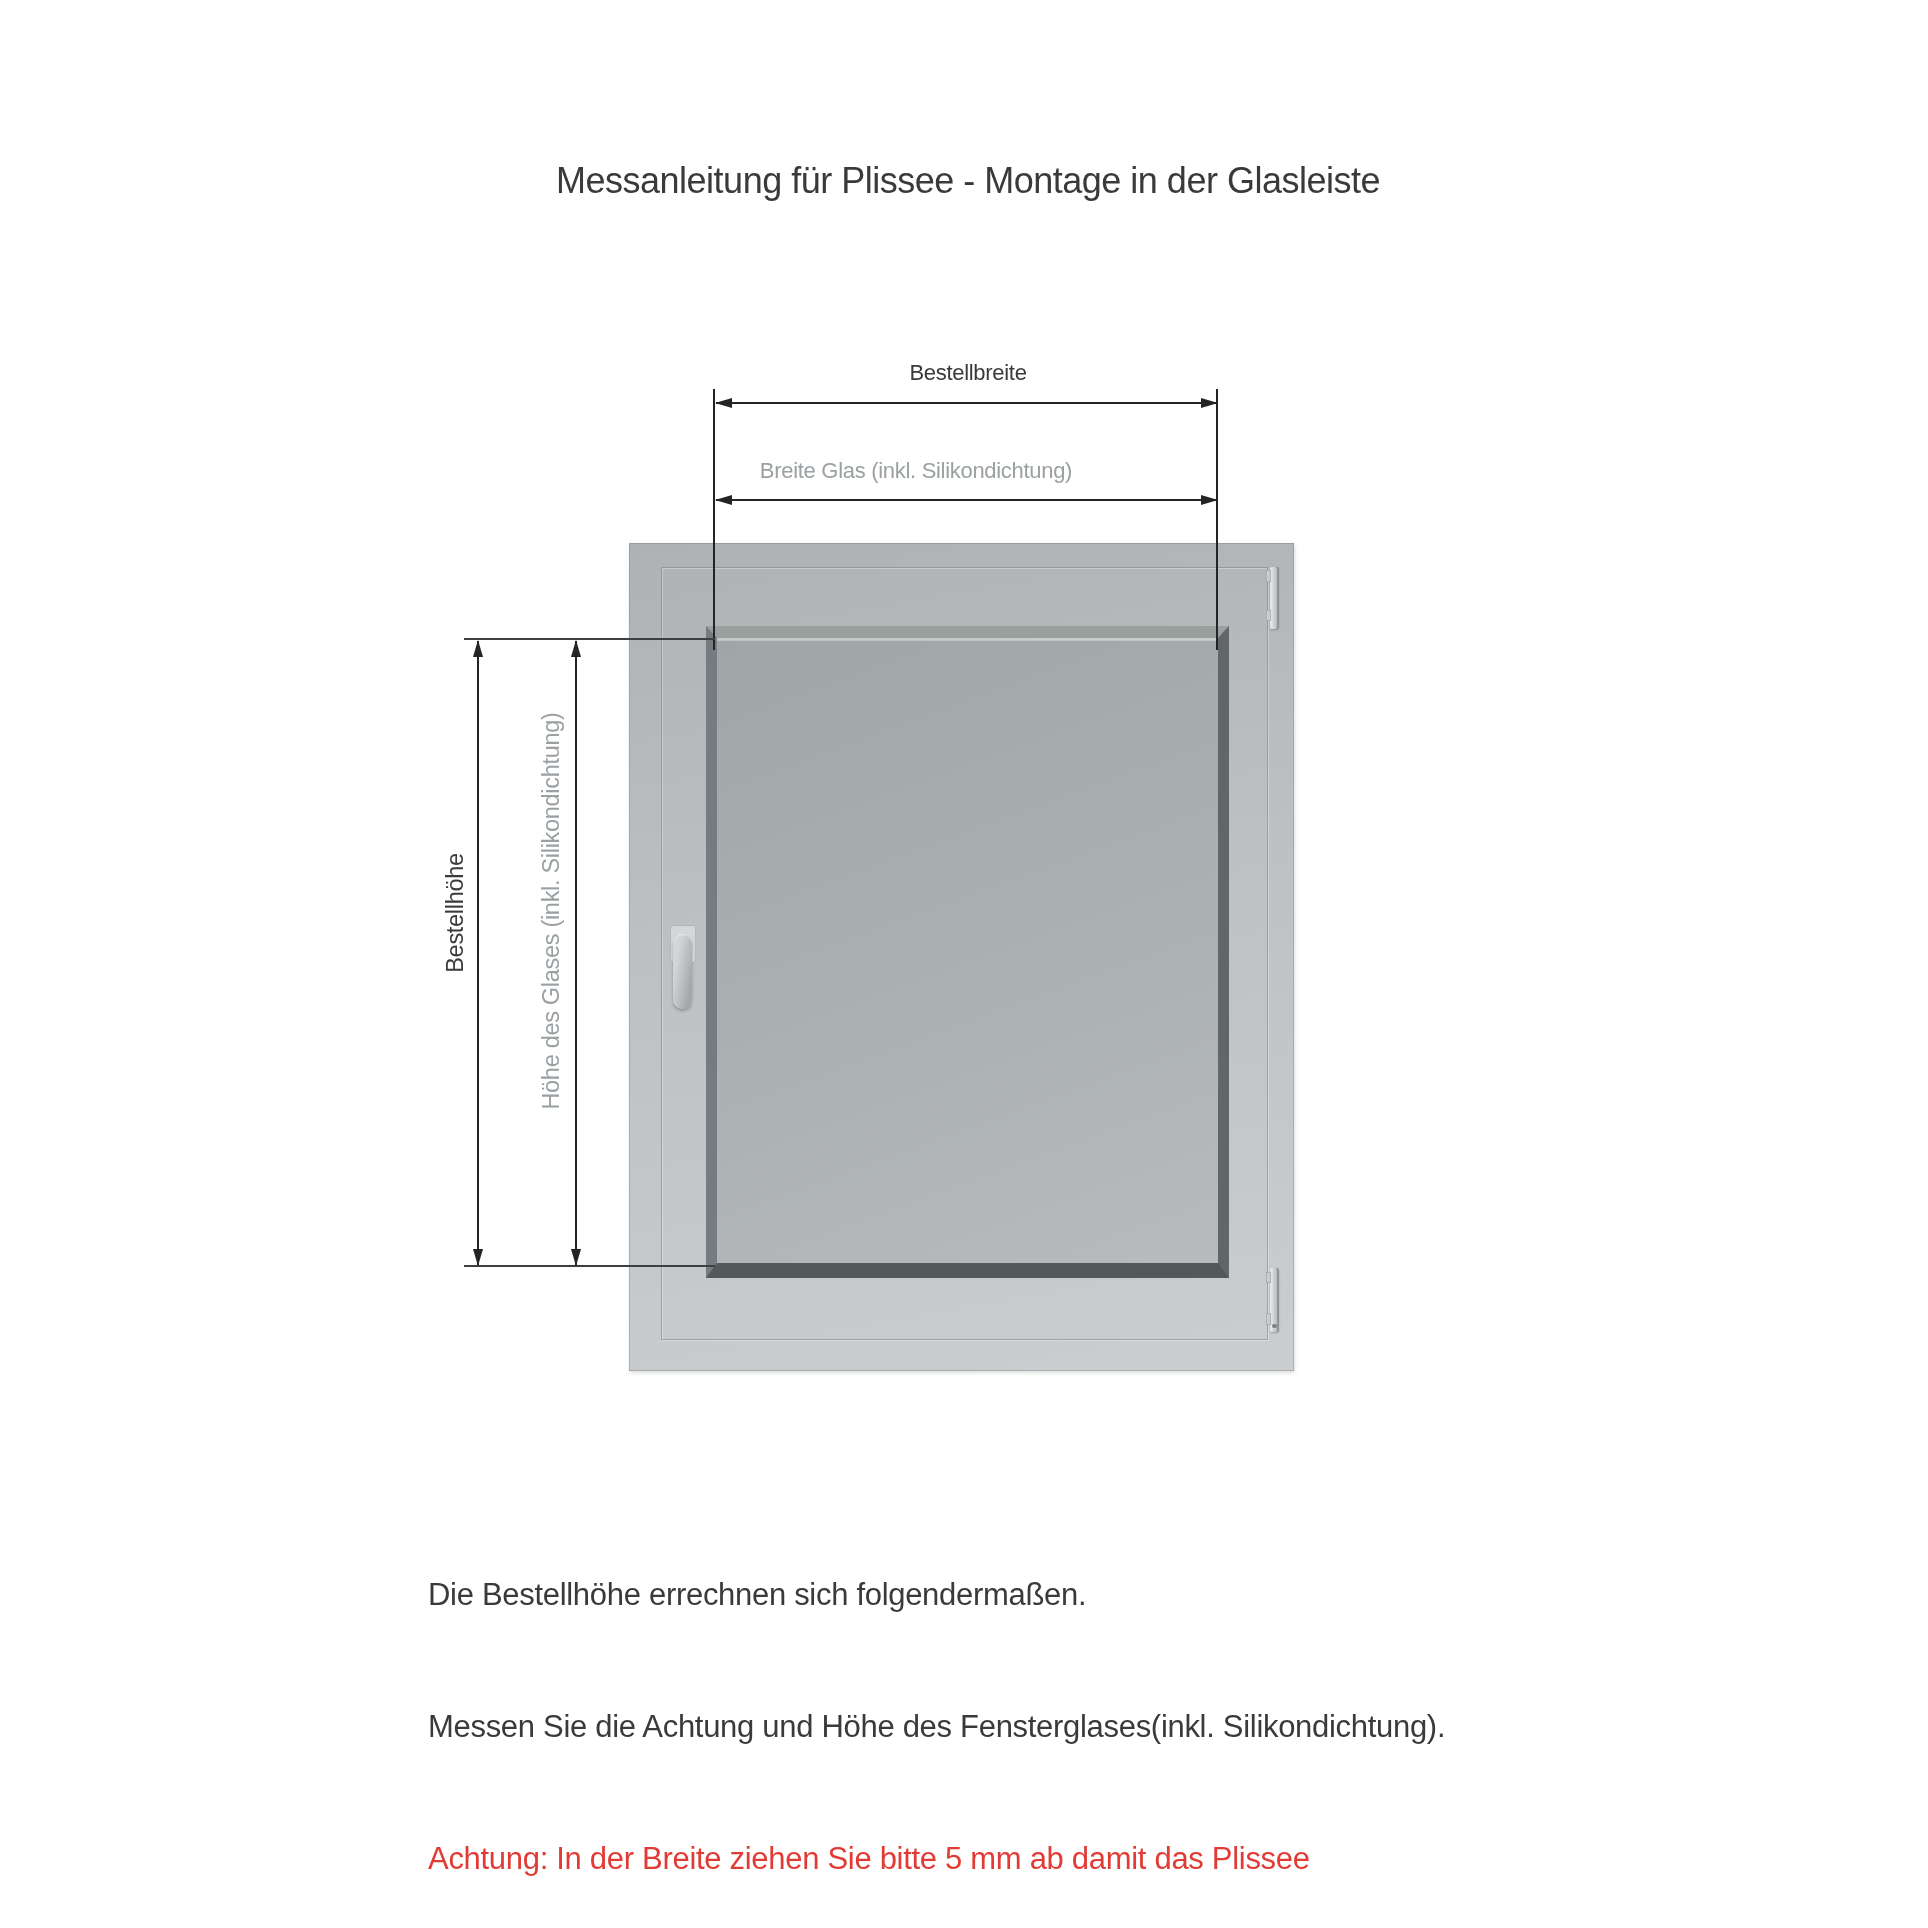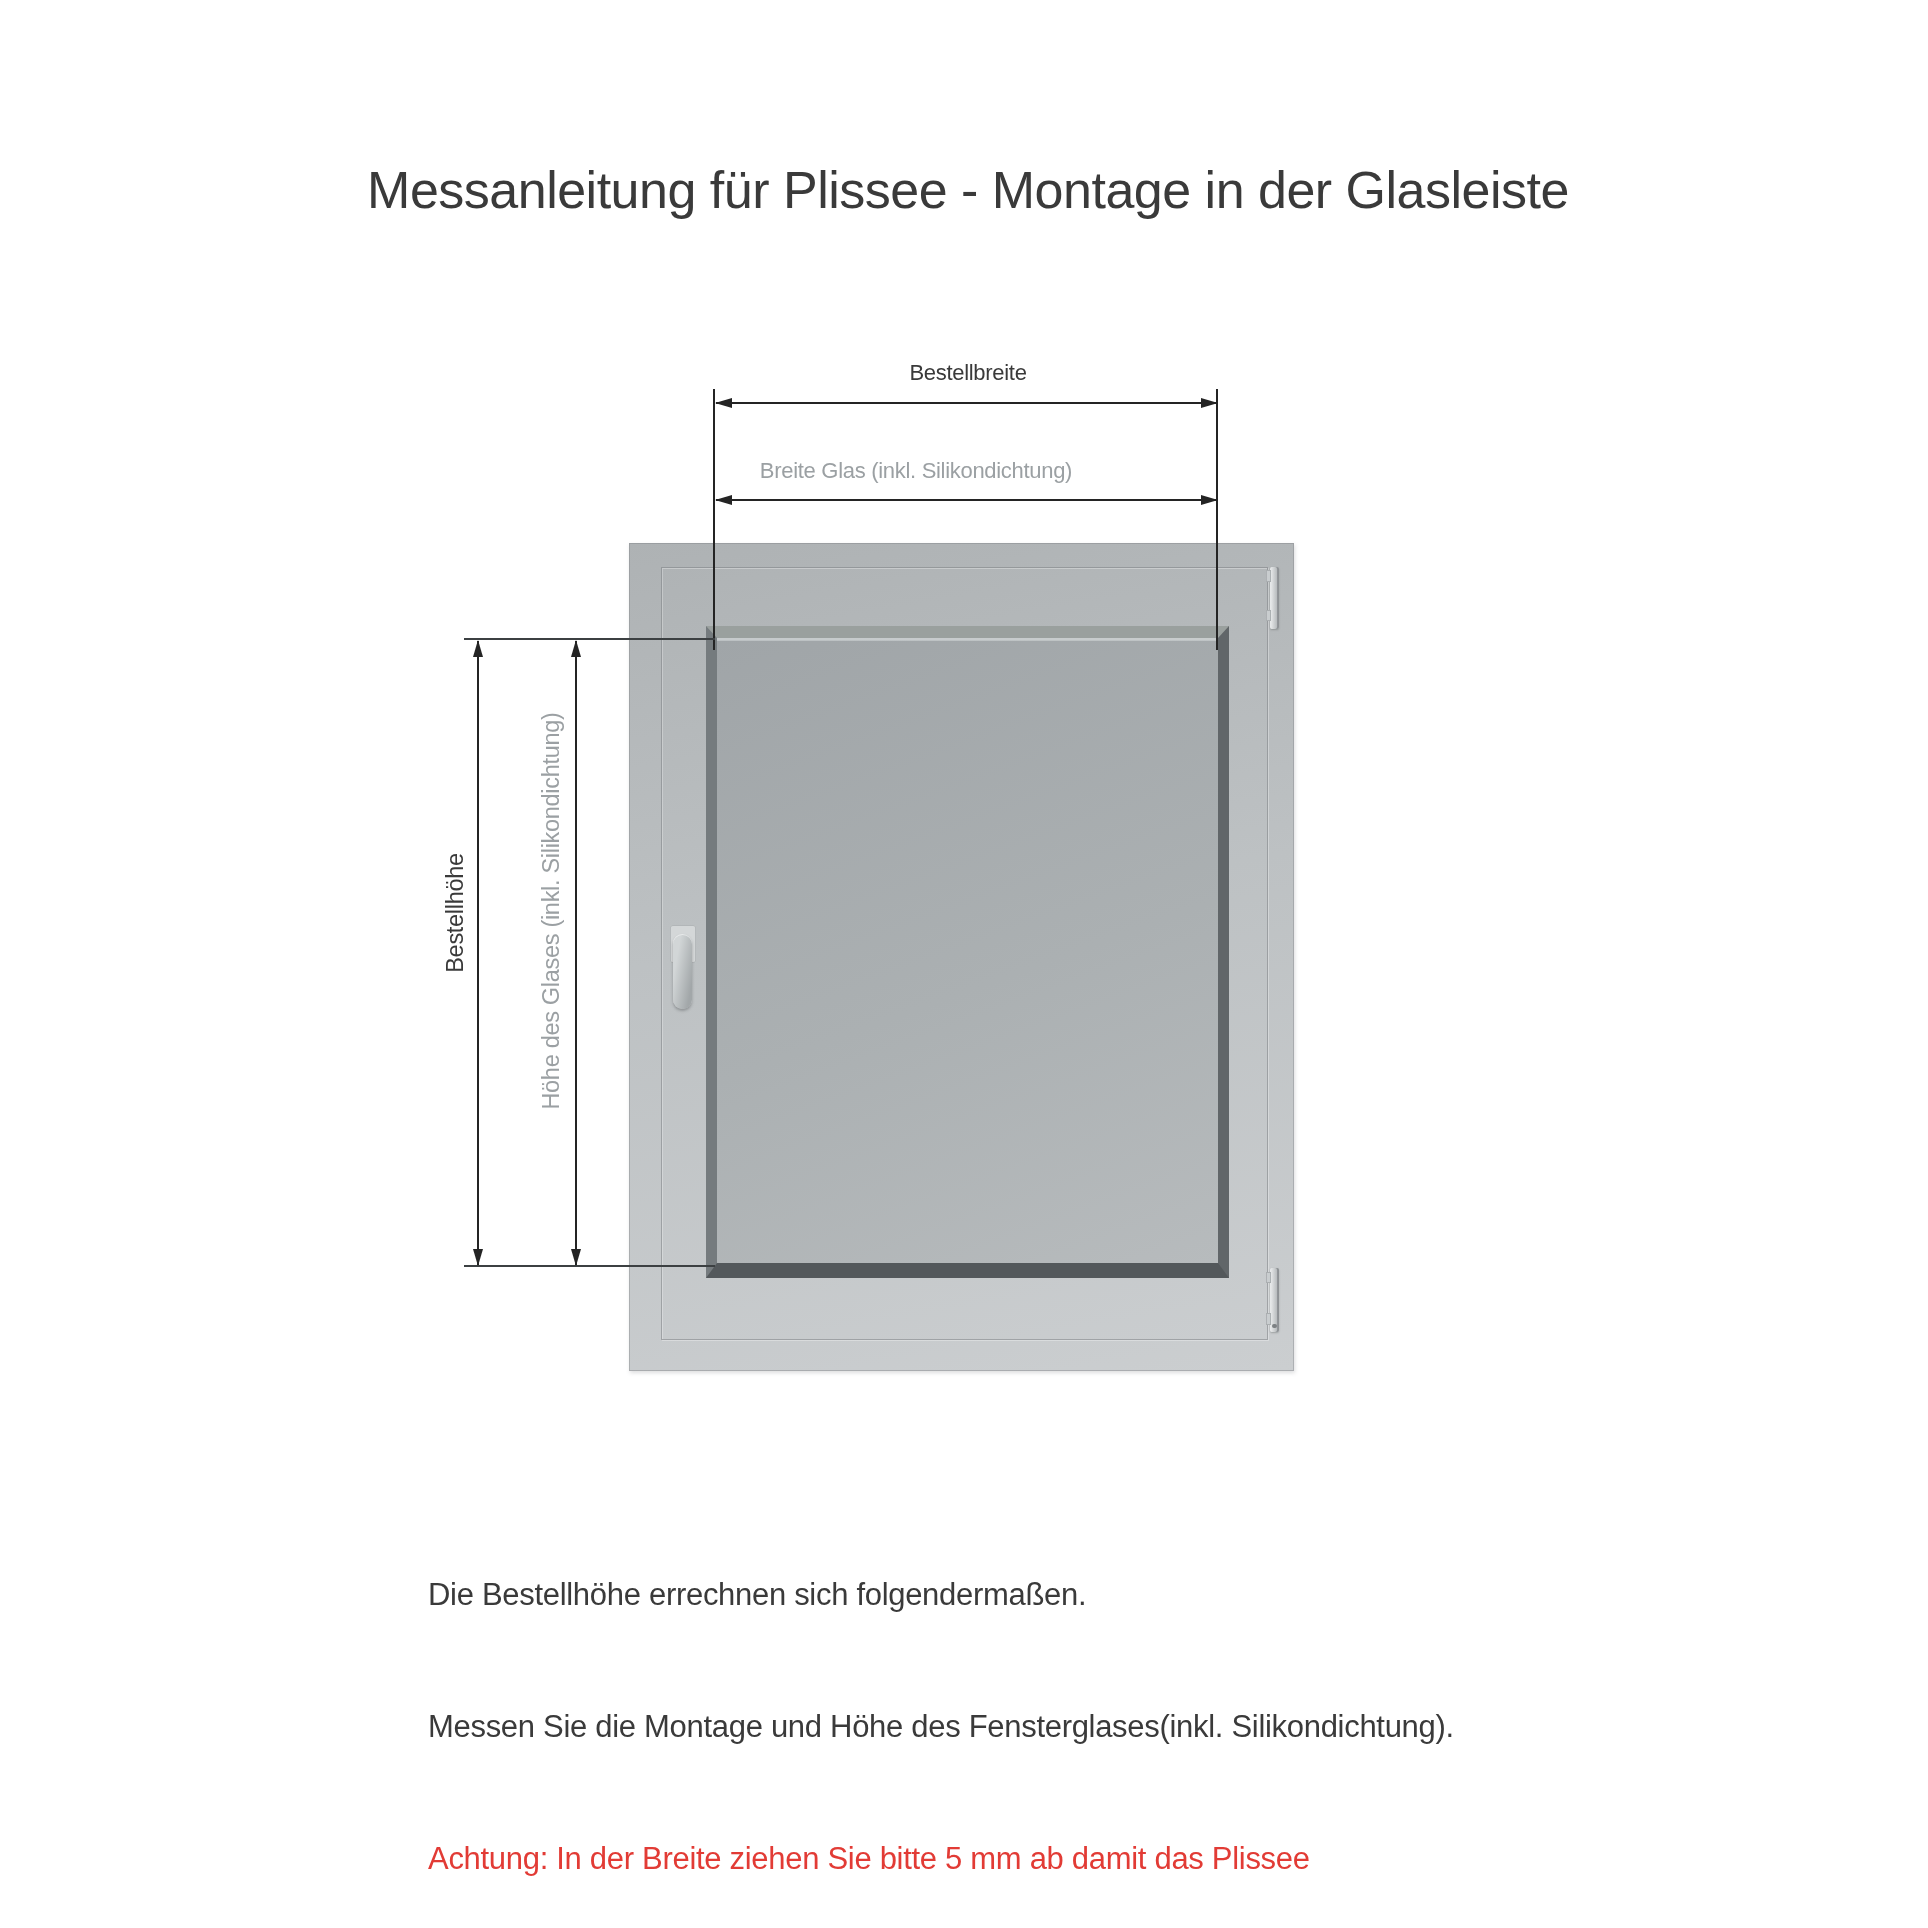--- a/index.html
+++ b/index.html
@@ -9,21 +9,21 @@
     --line-color:#242424;
   }
   html,body{margin:0;padding:0;background:#fff;}
   .canvas{
     position:relative;width:1928px;height:1928px;background:#ffffff;overflow:hidden;
     font-family:"Liberation Sans", sans-serif;color:var(--text-dark);
   }
   
   .title{
     position:absolute;left:968px;top:160px;transform:translateX(-50%);
-    font-size:52px;letter-spacing:-0.5px;white-space:nowrap;color:var(--text-dark);
+    font-size:36px;letter-spacing:-0.5px;white-space:nowrap;color:var(--text-dark);
   }
   
   .win-frame{
     position:absolute;left:629px;top:543px;width:665px;height:828px;
     background:linear-gradient(170deg,#aeb2b4 0%,#bdc1c3 45%,#cbced0 100%);
     box-shadow:inset 0 0 0 0.9px rgba(130,134,137,.45), 0.9px 1.9px 3.8px rgba(120,124,127,.25);
   }
   .win-sash-line{
     position:absolute;left:32px;top:23.5px;width:605px;height:771px;
     border:0.9px solid rgba(125,130,133,.55);
@@ -138,20 +138,20 @@
   <div class="varrow varrow1"></div>
   <div class="varrow varrow2"></div>
 
   <div class="hlabel label-bestellbreite">Bestellbreite</div>
   <div class="hlabel label-breite-glas">Breite Glas (inkl. Silikondichtung)</div>
   <div class="vlabel label-bestellhoehe">Bestellhöhe</div>
   <div class="vlabel label-hoehe-glas">Höhe des Glases (inkl. Silikondichtung)</div>
 
   <div class="textblock">
     <p>Die Bestellhöhe errechnen sich folgendermaßen.</p>
-    <p>Messen Sie die Montage und Höhe des Fensterglases(inkl. Silikondichtung).</p>
+    <p>Messen Sie die Achtung und Höhe des Fensterglases(inkl. Silikondichtung).</p>
     <p class="red">Achtung: In der Breite ziehen Sie bitte 5 mm ab damit das Plissee</p>
     
     
   </div>
 
 </div>
 
 
 </body></html>

